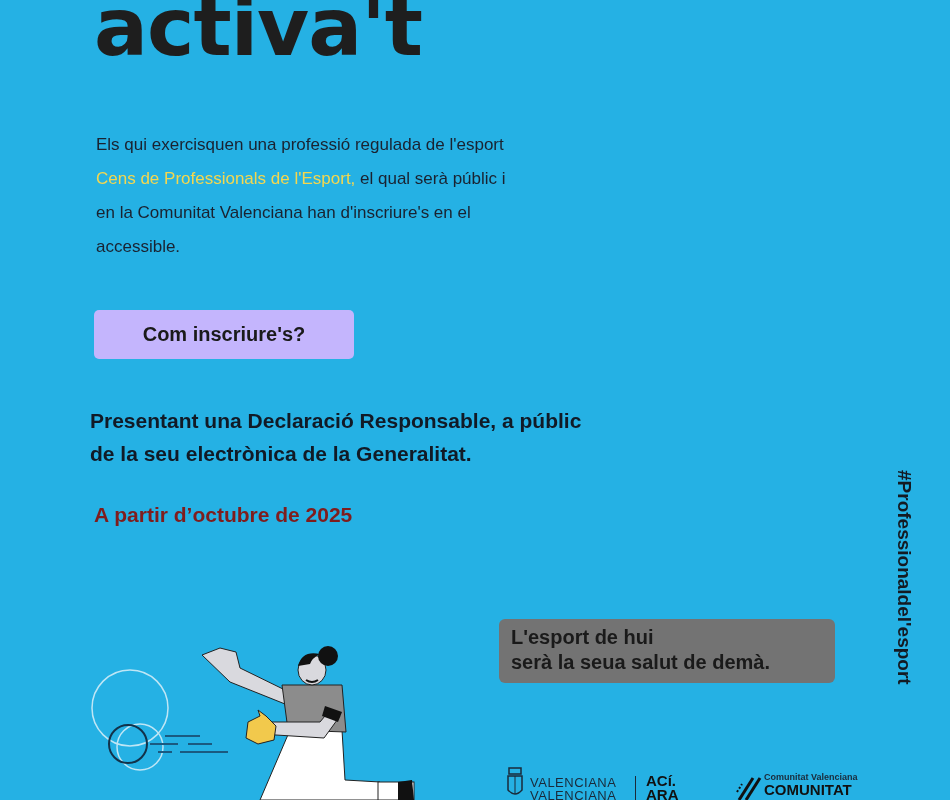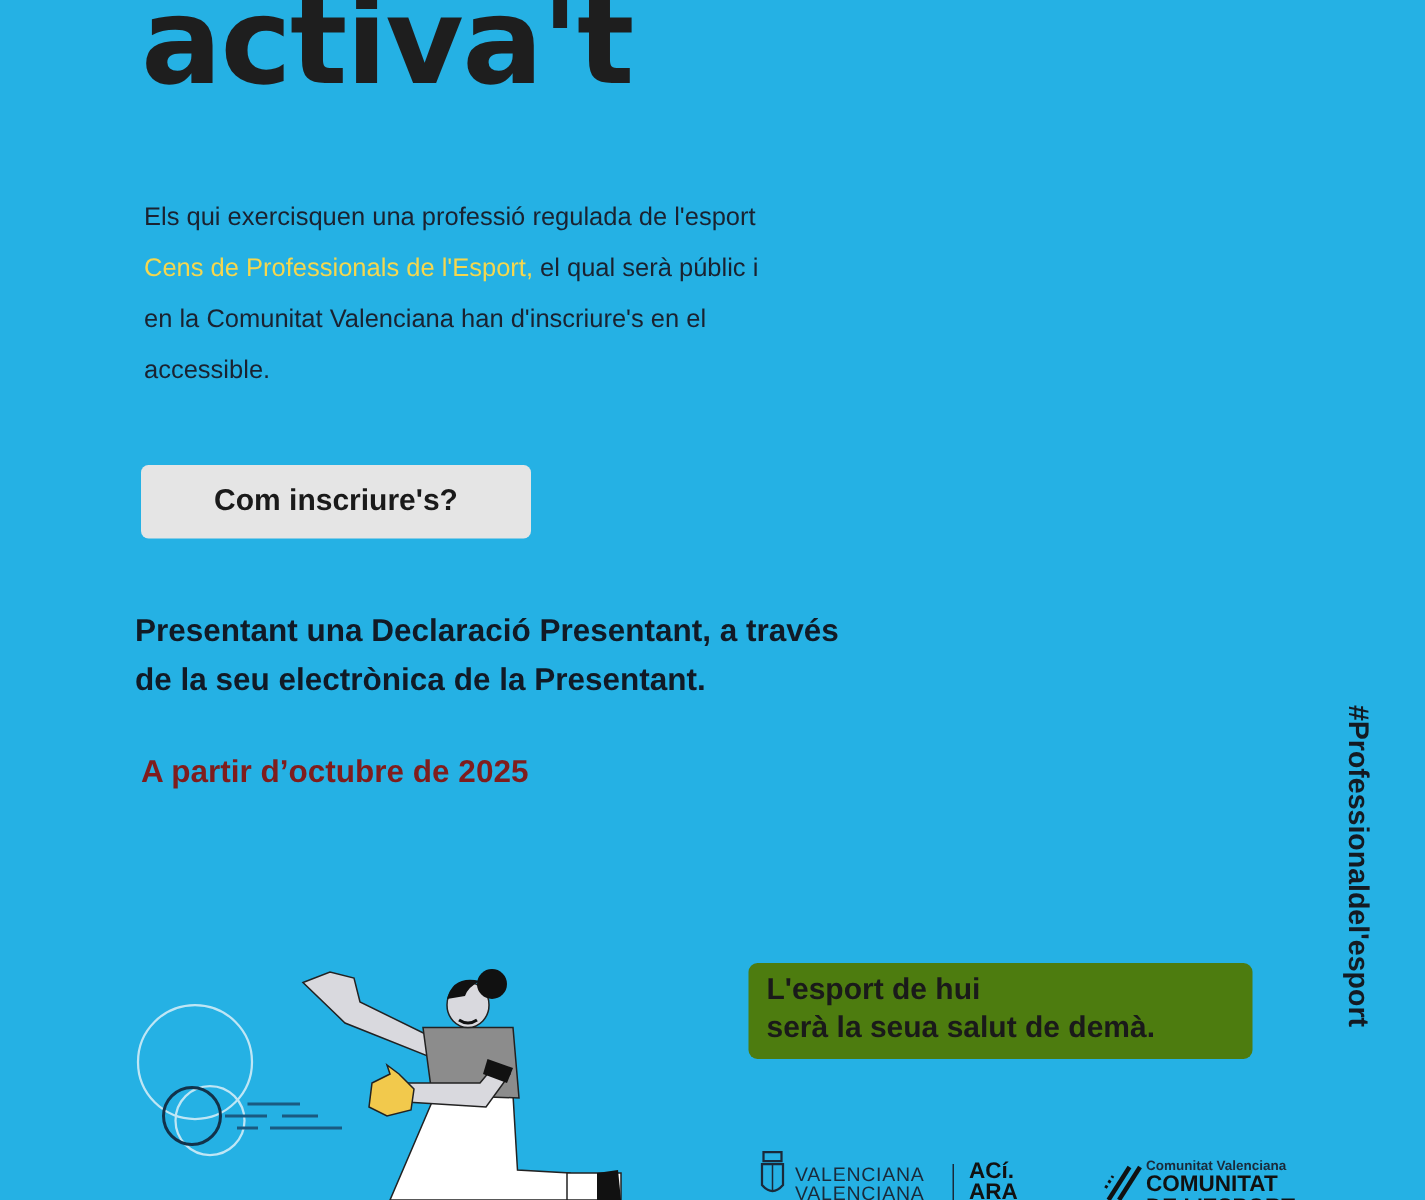--- a/index.html
+++ b/index.html
@@ -15,41 +15,41 @@
     color:#1e1e1e; line-height:1;
     font-family:"DejaVu Sans", sans-serif;
   }
   .intro {
     position:absolute; left:96px; top:128px; width:660px;
     font-size:17px; font-weight:normal; line-height:34px; color:#1a2230;
   }
   .intro .hl { color:#f5d74e; }
   .cta {
     position:absolute; left:94px; top:310px; width:260px; height:49px;
-    background:#e5e5e5; border-radius:5px;
+    background:#c4b5fd; border-radius:5px;
     display:flex; align-items:center; justify-content:center;
     font-size:20px; font-weight:bold; color:#1a1a1a;
     cursor:pointer;
   }
   .how {
     position:absolute; left:90px; top:404px; width:620px;
     font-size:21px; font-weight:bold; line-height:33px; color:#111a26;
   }
   .date {
     position:absolute; left:94px; top:503px;
     font-size:21px; font-weight:bold; color:#7f1d1d;
   }
   .hashtag-v {
     position:absolute; left:893px; top:470px;
     writing-mode:vertical-rl;
     font-size:19px; font-weight:bold; color:#141a22; white-space:nowrap;
   }
   .slogan {
-    position:absolute; left:499px; top:642px; width:336px; height:64px;
-    background:#4d7c0f; border-radius:6px;
+    position:absolute; left:499px; top:619px; width:336px; height:64px;
+    background:#737373; border-radius:6px;
     padding:6px 0 0 12px; box-sizing:border-box;
     font-size:20px; font-weight:bold; line-height:25px; color:#1a1a1a;
   }
   .logos { position:absolute; left:500px; top:762px; width:400px; height:38px; }
   .gv-emblem { position:absolute; left:5px; top:2px; width:20px; height:36px; }
   .gv-text {
     position:absolute; left:30px; top:14px;
     font-size:13px; line-height:13px; color:#1a2a3a; letter-spacing:0.5px;
   }
   .gv-sep { position:absolute; left:135px; top:14px; width:1px; height:26px; background:#1a2a3a; }
@@ -76,22 +76,22 @@
 <div class="intro">
   <div>Els qui exercisquen una professió regulada de l'esport</div>
   <div><span class="hl">Cens de Professionals de l'Esport,</span><span> el qual serà públic i</span></div>
   <div>en la Comunitat Valenciana han d'inscriure's en el</div>
   <div>accessible.</div>
 </div>
 
 <div class="cta">Com inscriure's?</div>
 
 <div class="how">
-  <div>Presentant una Declaració Presentant, a través</div>
-  <div>de la seu electrònica de la Presentant.</div>
+  <div>Presentant una Declaració Responsable, a públic</div>
+  <div>de la seu electrònica de la Generalitat.</div>
 </div>
 
 <div class="date">A partir d’octubre de 2025</div>
 
 <div class="hashtag-v">#Professionaldel'esport</div>
 
 <div class="slogan">
   <div>L'esport de hui</div>
   <div>serà la seua salut de demà.</div>
 </div>

